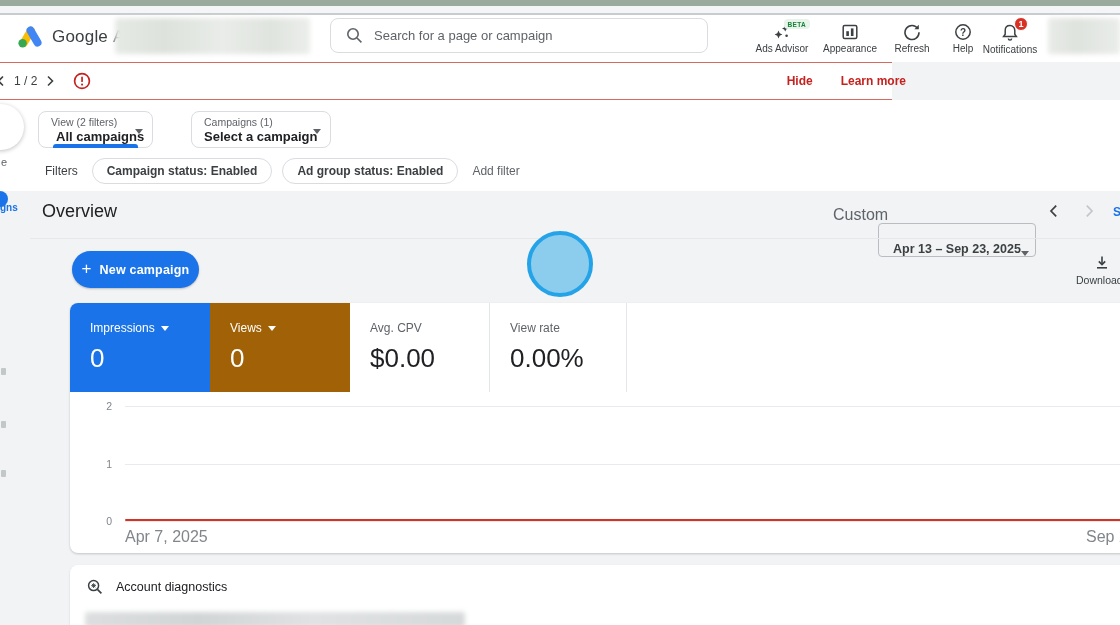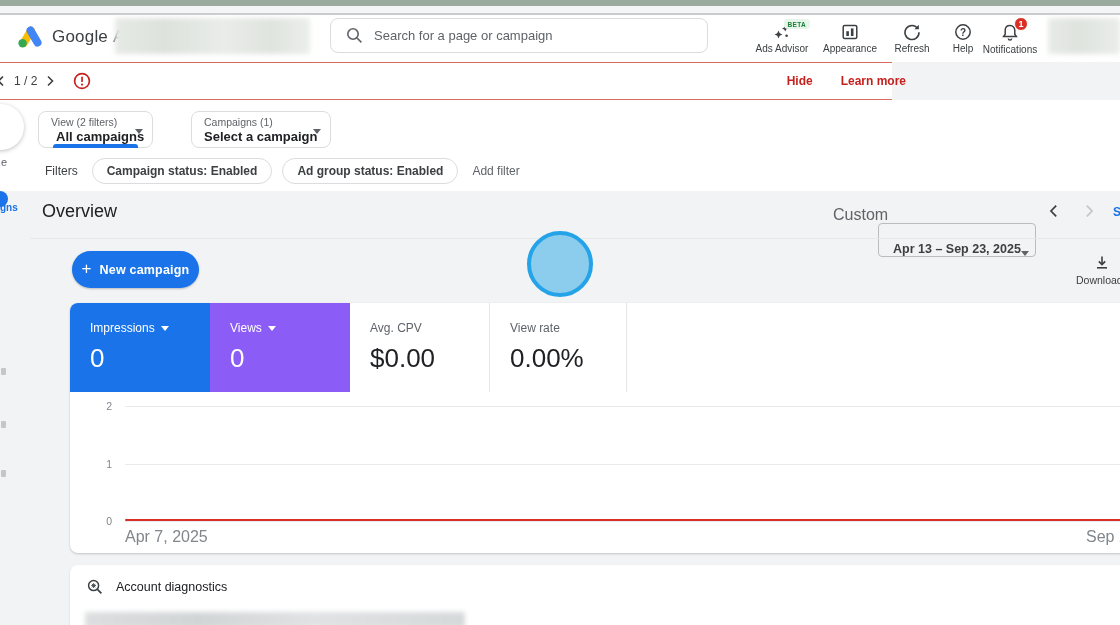--- a/index.html
+++ b/index.html
@@ -298,21 +298,21 @@
 
   <div class="chart-card">
     <div class="scorecards">
       <div class="scorecard first" style="background: rgb(26, 115, 232); color: rgb(255, 255, 255);">
         <div class="sc-label-row">
           <span class="sc-label">Impressions</span>
           <span class="caret caret-w"></span>
         </div>
         <div class="sc-value">0</div>
       </div>
-      <div class="scorecard" style="background: #8b5cf6; color: rgb(255, 255, 255);">
+      <div class="scorecard" style="background: #a16207; color: rgb(255, 255, 255);">
         <div class="sc-label-row">
           <span class="sc-label">Views</span>
           <span class="caret caret-w"></span>
         </div>
         <div class="sc-value">0</div>
       </div>
       <div class="scorecard plain">
         <div class="sc-label-row">
           <span class="sc-label" style="color:#5f6368;">Avg. CPV</span>
         </div>

